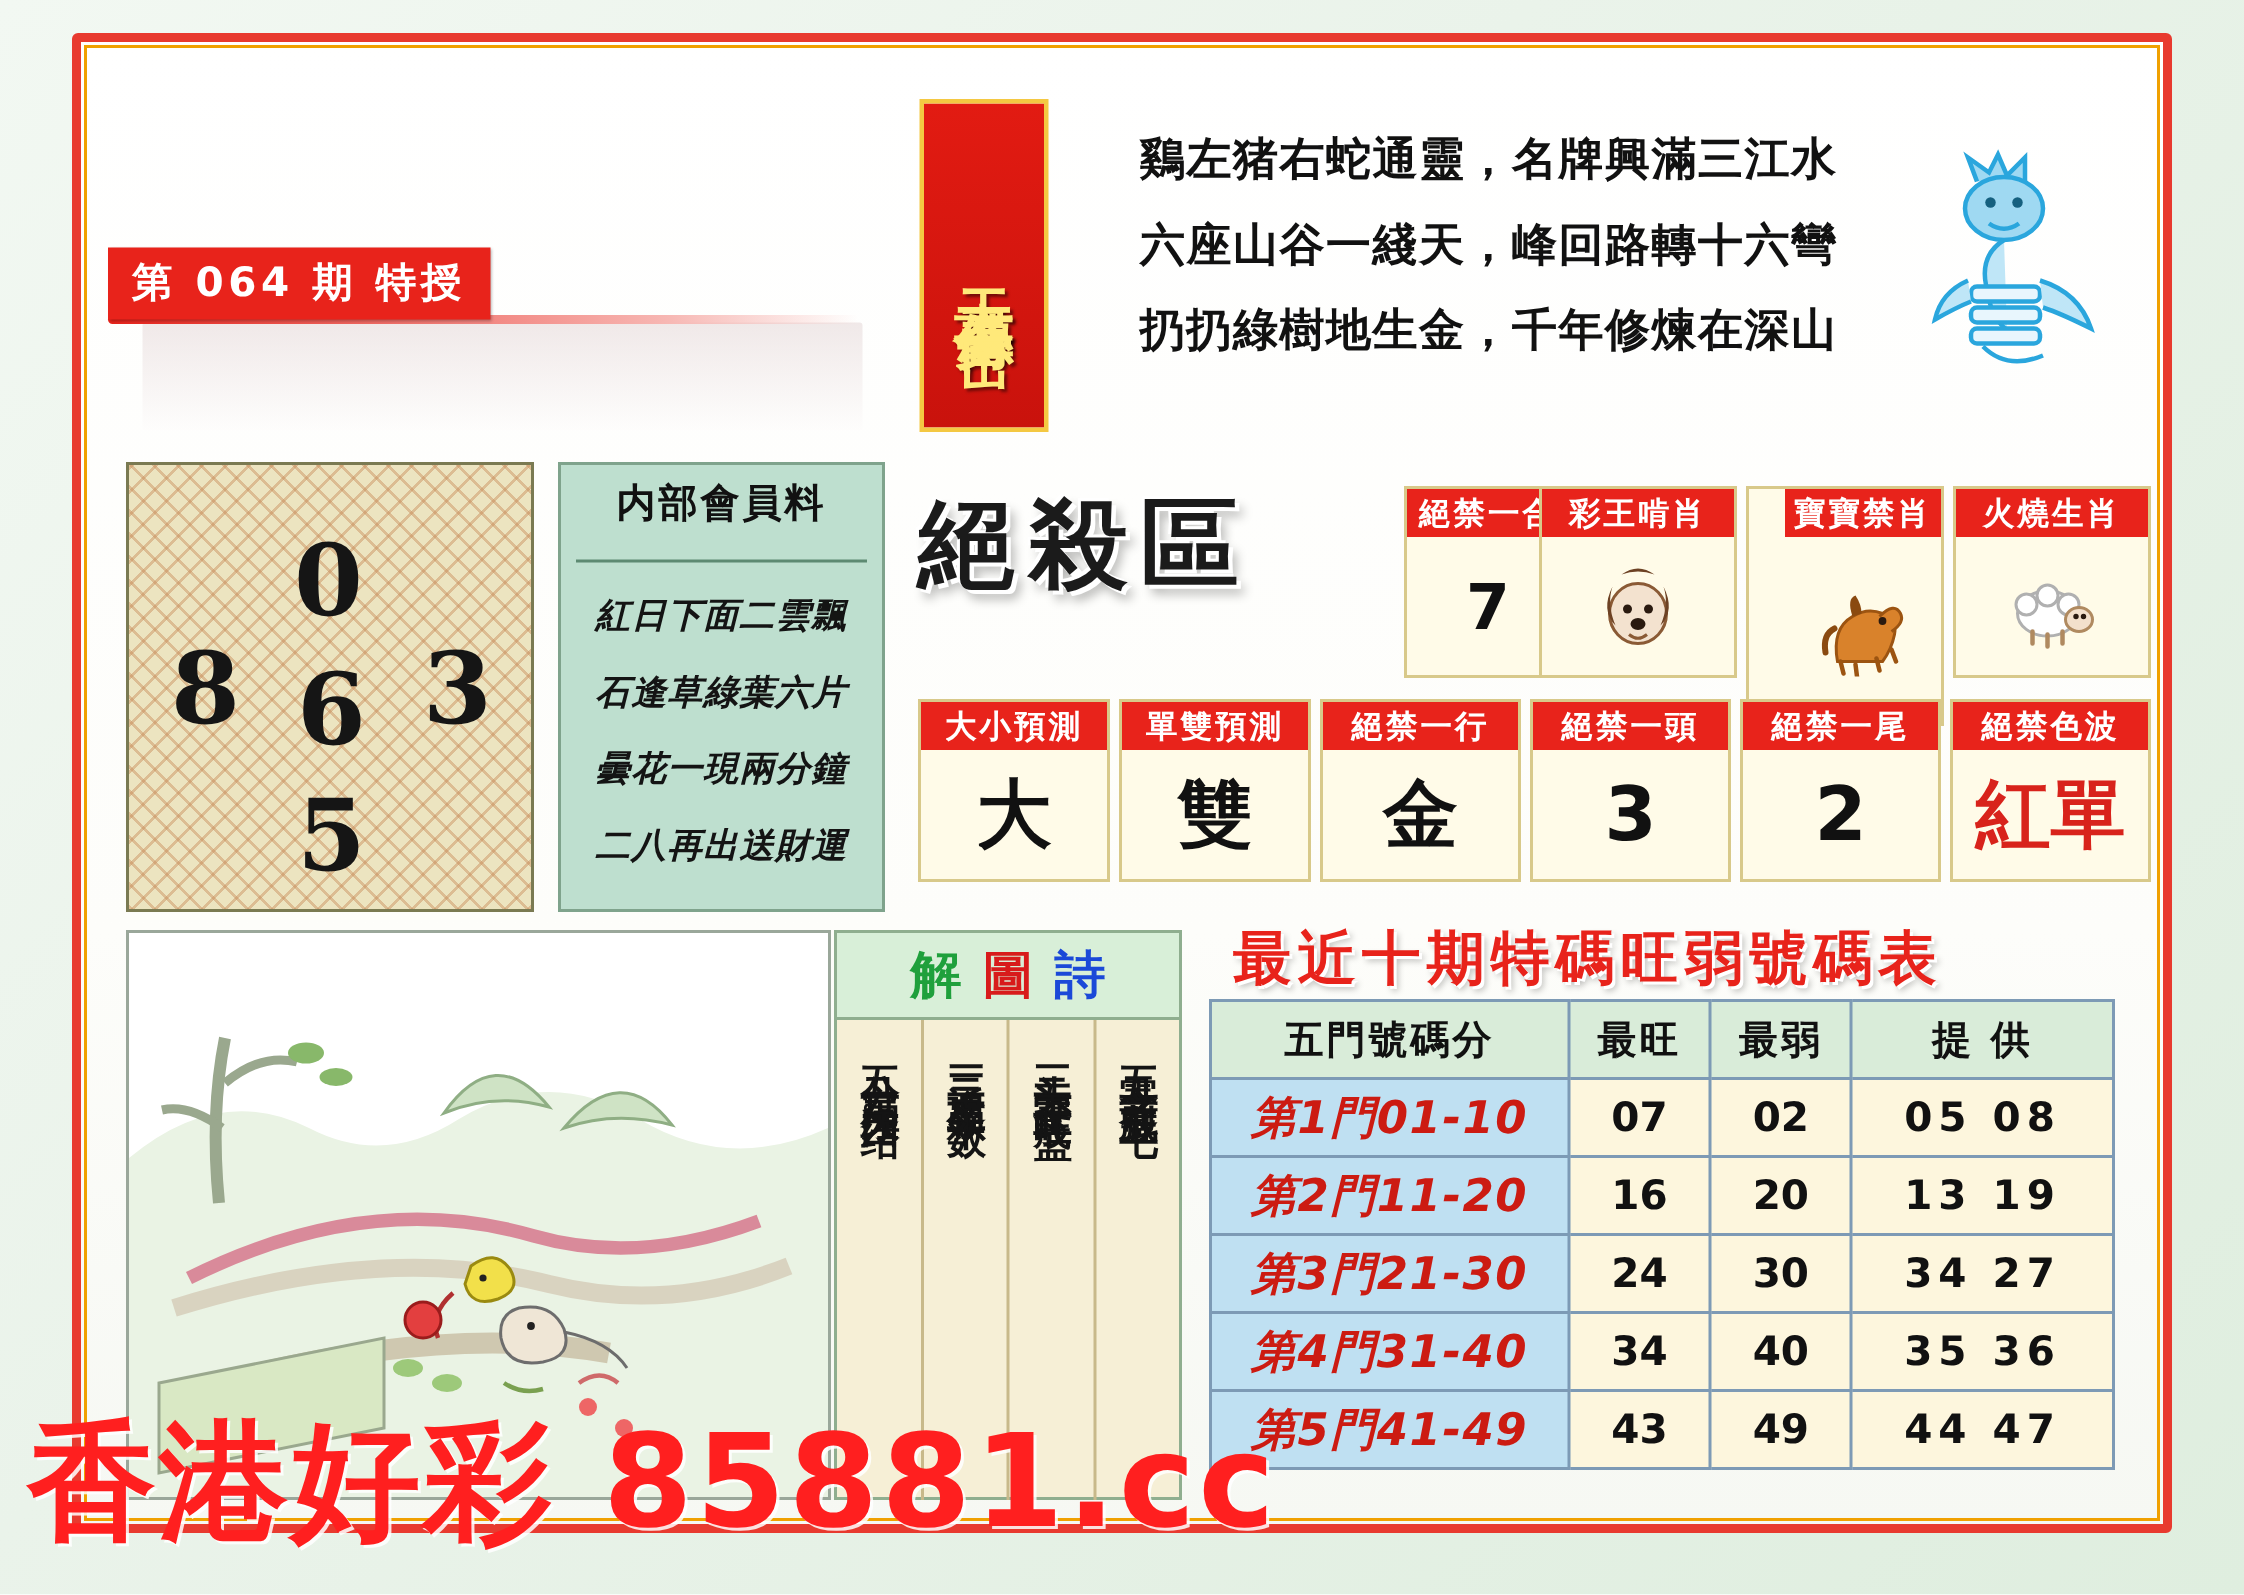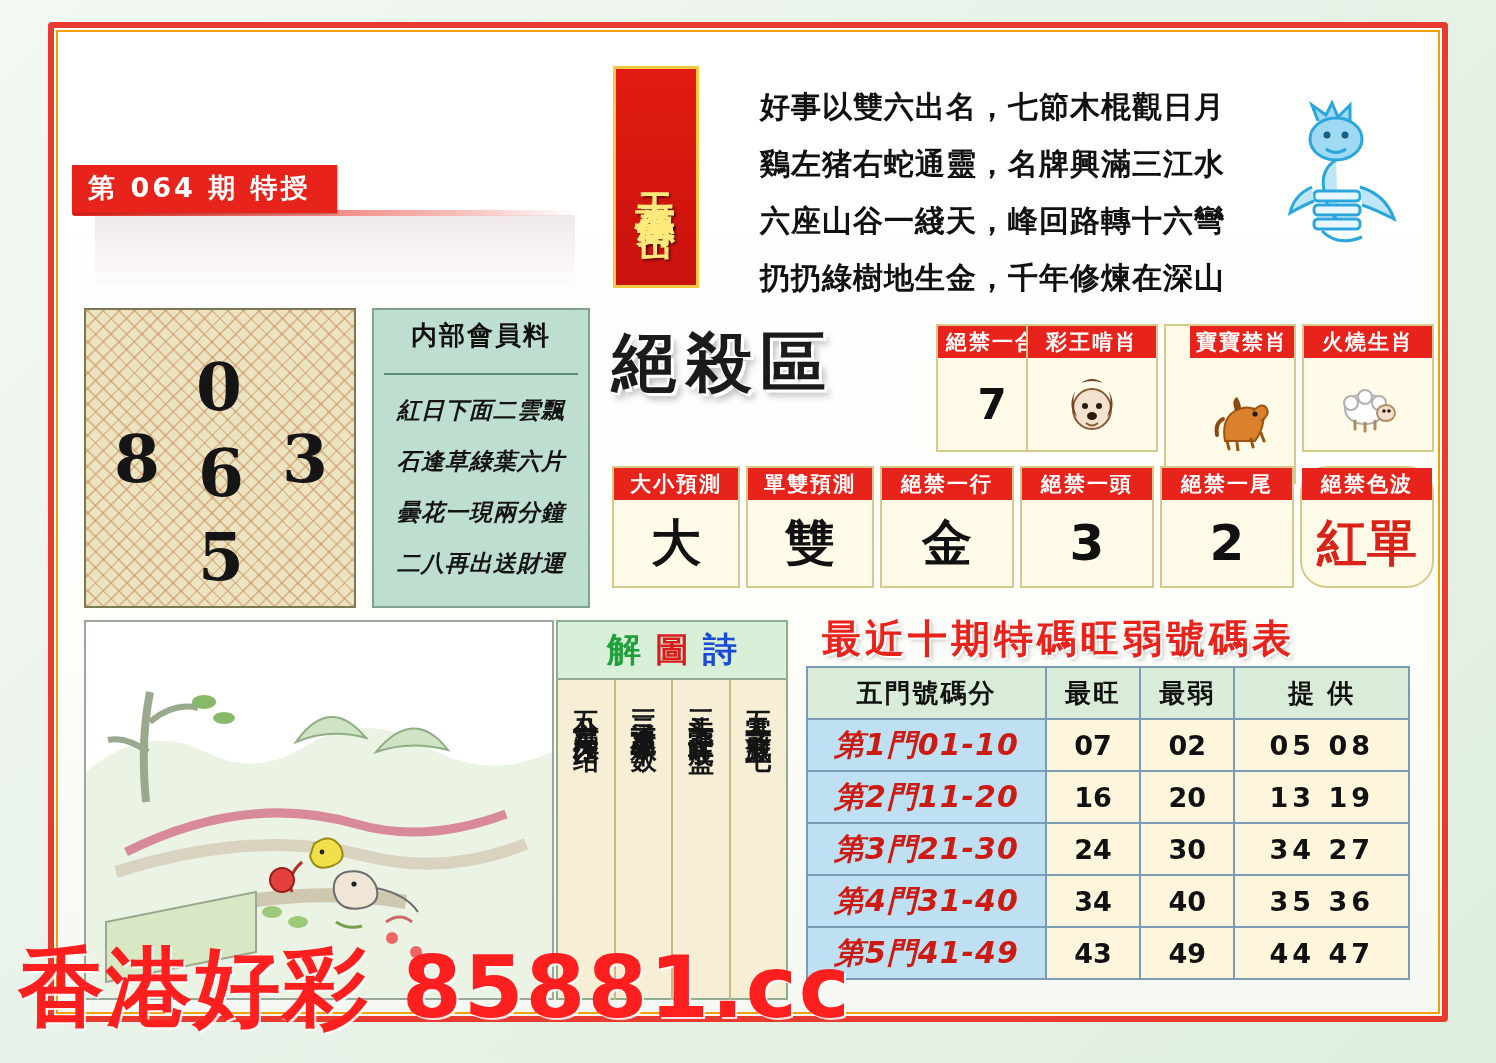--- a/index.html
+++ b/index.html
@@ -54,21 +54,21 @@
     white-space: nowrap;
   }
   .issue-badge {
     position: absolute;
     left: 72px;
     top: 165px;
     background: #e8231b;
     color: #ffffff;
     font-size: 27px;
     font-weight: bold;
-    padding: 5px 26px 7px 16px;
+    padding: 5px 16px 7px 16px;
     letter-spacing: 3px;
     white-space: nowrap;
     box-shadow: 1px 1px 2px rgba(0,0,0,0.3);
   }
   .title-underline {
     position: absolute;
     left: 72px;
     top: 210px;
     width: 500px;
     height: 6px;
@@ -387,21 +387,20 @@
 
   <div class="title-ghost"></div>
   <div class="title-underline"></div>
   <div class="issue-badge">第 064 期  特授</div>
 
   <div class="vbanner">
     <span>天書傳密</span>
   </div>
 
   <div class="poem">
-    <div class="poem-line">好事以雙六出名，七節木棍觀日月</div>
     <div class="poem-line">鷄左猪右蛇通靈，名牌興滿三江水</div>
     <div class="poem-line">六座山谷一綫天，峰回路轉十六彎</div>
     <div class="poem-line">扔扔綠樹地生金，千年修煉在深山</div>
   </div>
 
   <div class="dragon">
     <svg width="125" height="190" viewBox="0 0 125 190">
       <g fill="none" stroke="#2aa6dd" stroke-width="3">
         <path d="M36 26 L30 10 L44 20 L50 8 L56 22 L68 10 L68 26" fill="#9fd9f2"></path>
         <ellipse cx="54" cy="44" rx="26" ry="21" fill="#9fd9f2"></ellipse>
@@ -507,21 +506,21 @@
     <div class="card-body big">金</div>
   </div>
   <div class="card" style="left:1020px; top:466px; width:134px; height:122px;">
     <div class="card-head">絕禁一頭</div>
     <div class="card-body big">3</div>
   </div>
   <div class="card" style="left:1160px; top:466px; width:134px; height:122px;">
     <div class="card-head">絕禁一尾</div>
     <div class="card-body big">2</div>
   </div>
-  <div class="card" style="left:1300px; top:466px; width:134px; height:122px;border-radius:27px;">
+  <div class="card" style="left:1300px; top:466px; width:134px; height:122px;">
     <div class="card-head">絕禁色波</div>
     <div class="card-body big red">紅單</div>
   </div>
 
   <div class="tbl-title">最近十期特碼旺弱號碼表</div>
   <table class="rank">
     <tbody>
         <tr>
       <th>五門號碼分</th>
       <th>最旺</th>

